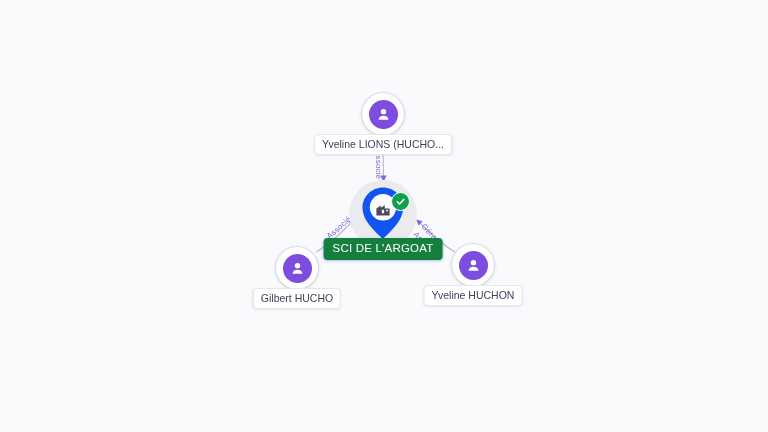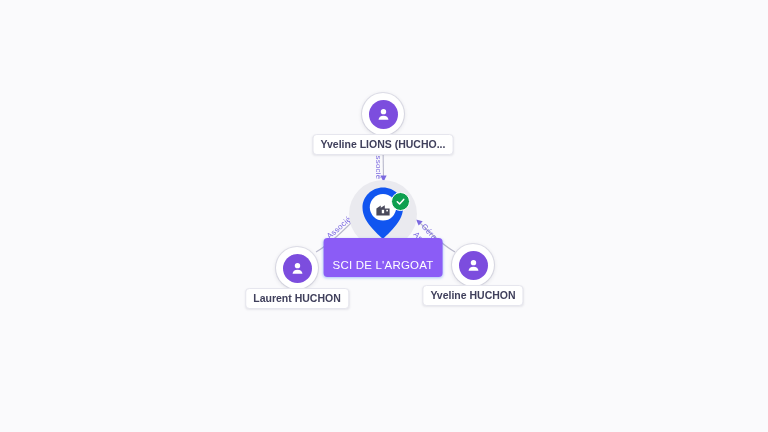--- a/index.html
+++ b/index.html
@@ -66,21 +66,20 @@
     top: 20px;
     background: #ffffff;
     border: 1px solid #e6e6ee;
     border-radius: 4px;
     padding: 3px 7px 4px 7px;
     font-size: 10.5px;
     line-height: 12px;
     color: #40405c;
     white-space: nowrap;
     box-shadow: 0 1px 2px rgba(60,60,90,0.10);
-    font-weight: bold;
   }
 
   
   .company-node {
     position: absolute;
     width: 0;
     height: 0;
   }
   .company-halo {
     position: absolute;
@@ -113,23 +112,23 @@
     align-items: center;
     justify-content: center;
   }
   .check-badge svg { display: block; }
 
   .company-label {
     position: absolute;
     left: 50%;
     transform: translateX(-50%);
     top: 24px;
-    background: #8b5cf6;
+    background: #15803d;
     border-radius: 4px;
-    padding: 21px 9px 5px 9px;
+    padding: 4px 9px 5px 9px;
     font-size: 11.5px;
     line-height: 13px;
     letter-spacing: 0.2px;
     color: #ffffff;
     white-space: nowrap;
     box-shadow: 0 1px 3px rgba(17,85,240,0.35);
   }
 
   
   .edge-label {
@@ -181,21 +180,21 @@
 
   <div class="person-node" style="left:297px; top:268px;">
     <div class="person-ring">
       <div class="person-circle">
         <svg width="17" height="17" viewBox="0 0 24 24" fill="#ffffff">
           <circle cx="12" cy="8" r="3.8"></circle>
           <path d="M5 19.5c0-3.6 3.1-5.8 7-5.8s7 2.2 7 5.8z"></path>
         </svg>
       </div>
     </div>
-    <div class="node-label">Laurent HUCHON</div>
+    <div class="node-label">Gilbert HUCHO</div>
   </div>
 
   <div class="person-node" style="left:473px; top:265px;">
     <div class="person-ring">
       <div class="person-circle">
         <svg width="17" height="17" viewBox="0 0 24 24" fill="#ffffff">
           <circle cx="12" cy="8" r="3.8"></circle>
           <path d="M5 19.5c0-3.6 3.1-5.8 7-5.8s7 2.2 7 5.8z"></path>
         </svg>
       </div>

